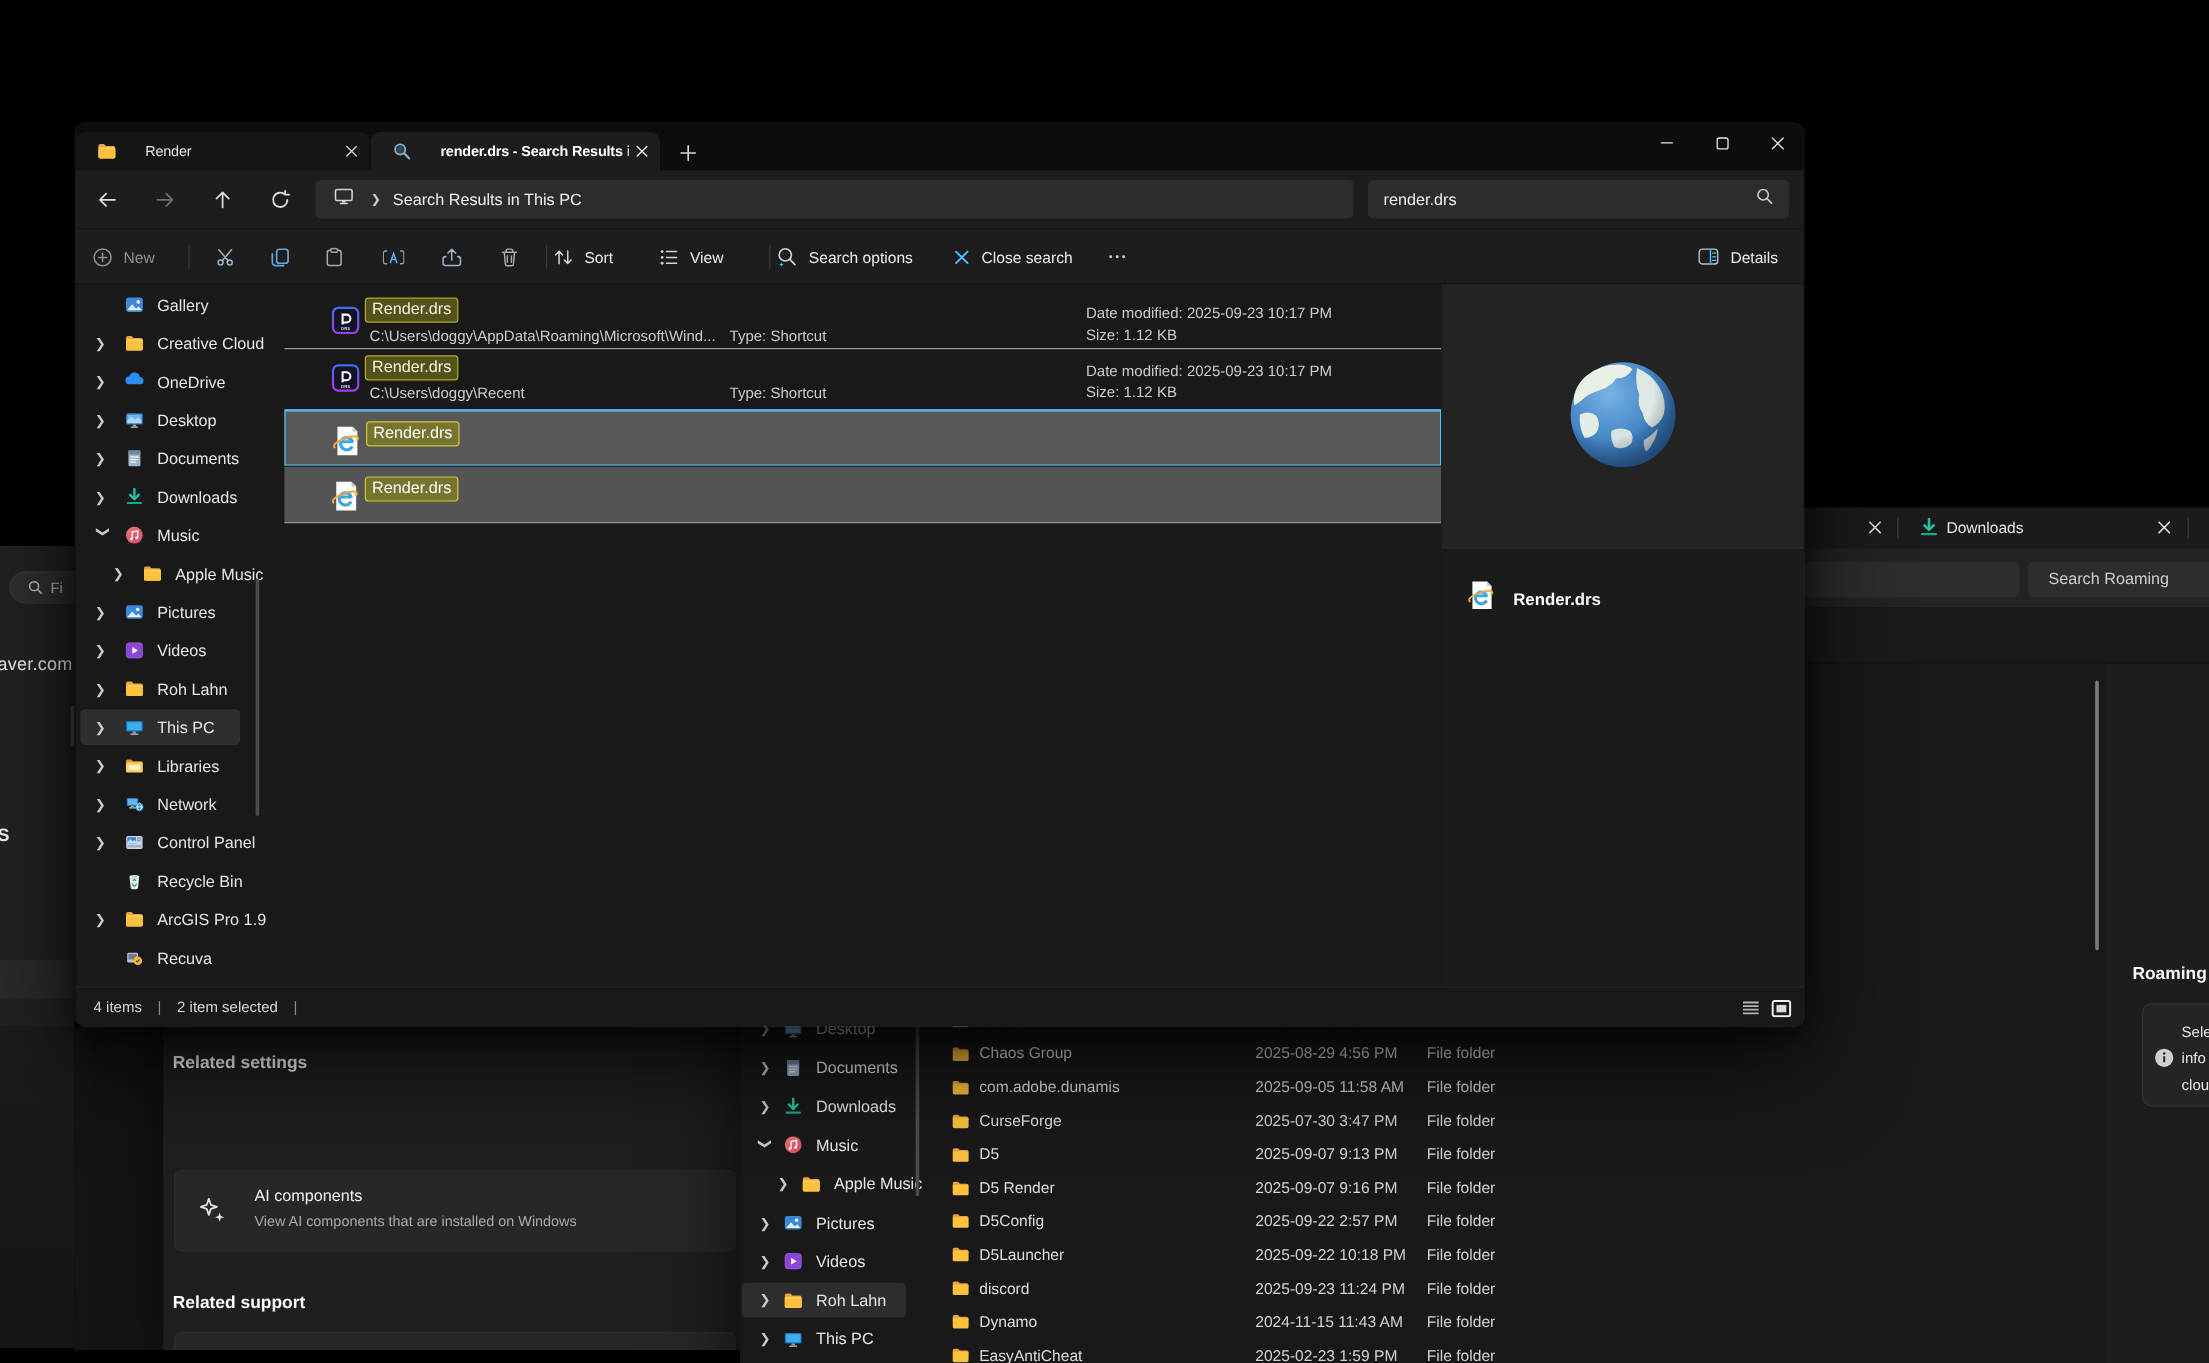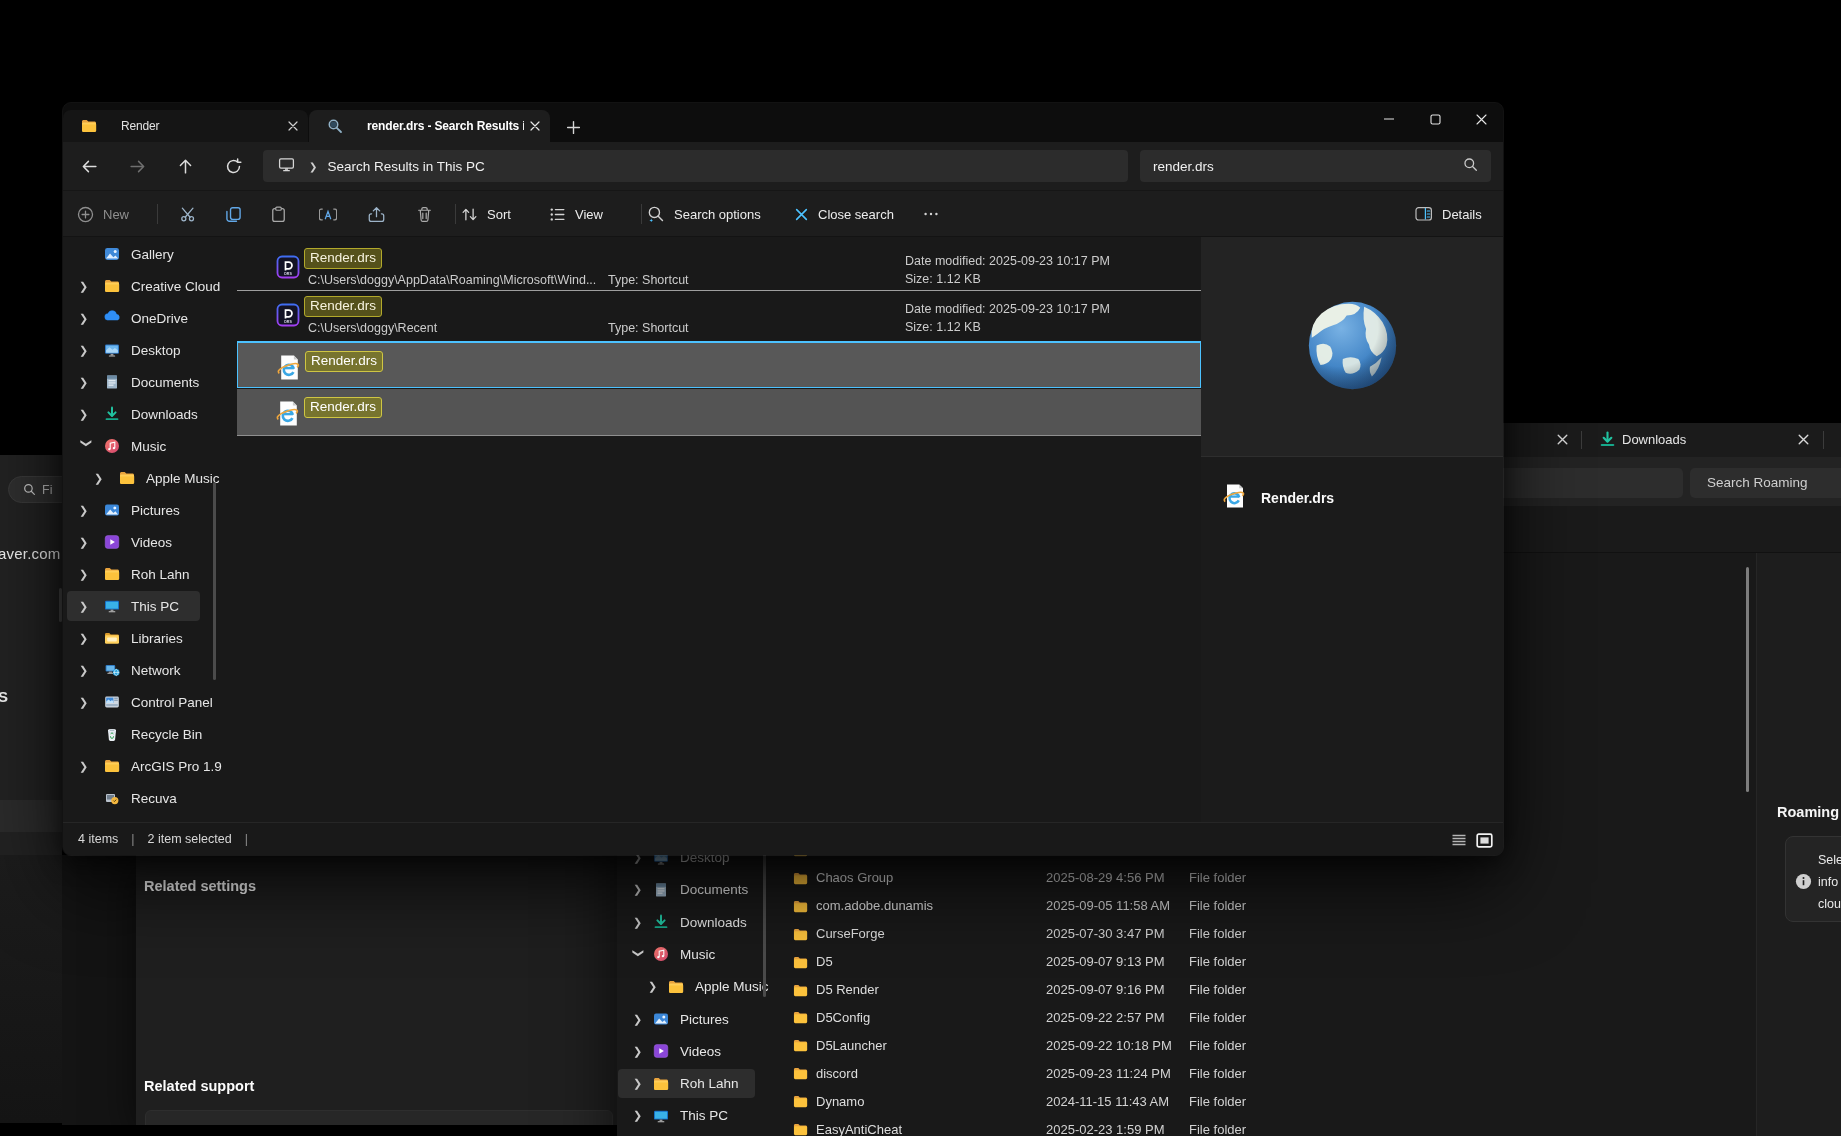--- a/index.html
+++ b/index.html
@@ -140,20 +140,28 @@
   <div id="lb-frag">S</div>
   <div id="lb-band"></div>
   <div id="lb-scroll"></div>
   <div id="lb-shade"></div>
 </div>
 
 <div id="gap-dark" class="abs"></div>
 
 <div id="settings" class="abs">
   <div class="set-head" style="top:23px">Related settings</div>
+    <div class="set-card" style="top: 120px;">
+      <span class="sc-icon"><svg width="26" height="26" viewBox="0 0 26 26">
+          <path d="M10 3l1.7 5 5 1.7-5 1.7-1.7 5-1.7-5-5-1.7 5-1.7z" fill="none" stroke="#e2e2e2" stroke-width="1.5" stroke-linejoin="round"></path>
+          <path d="M19 14.5l1 2.8 2.8 1-2.8 1-1 2.8-1-2.8-2.8-1 2.8-1z" fill="#e2e2e2"></path>
+        </svg></span>
+      <div class="sc-title">AI components</div>
+      <div class="sc-sub">View AI components that are installed on Windows</div>
+    </div>
   <div class="set-head" style="top:223px">Related support</div>
   <div class="set-card" style="top:255px; height:40px; border-radius:6px 6px 0 0;"></div>
 </div>
 
 <div id="bgwin" class="abs">
   <div id="bg-tabbar">
     <div class="abs" style="left:938px;top:9px"><svg width="15" height="15" viewBox="0 0 14 14">
           <path d="M3 3l8 8M11 3l-8 8" stroke="#d9d9d9" stroke-width="1.3" stroke-linecap="round"></path>
         </svg></div>
     <div class="bg-tab-divider" style="left:964px"></div>

